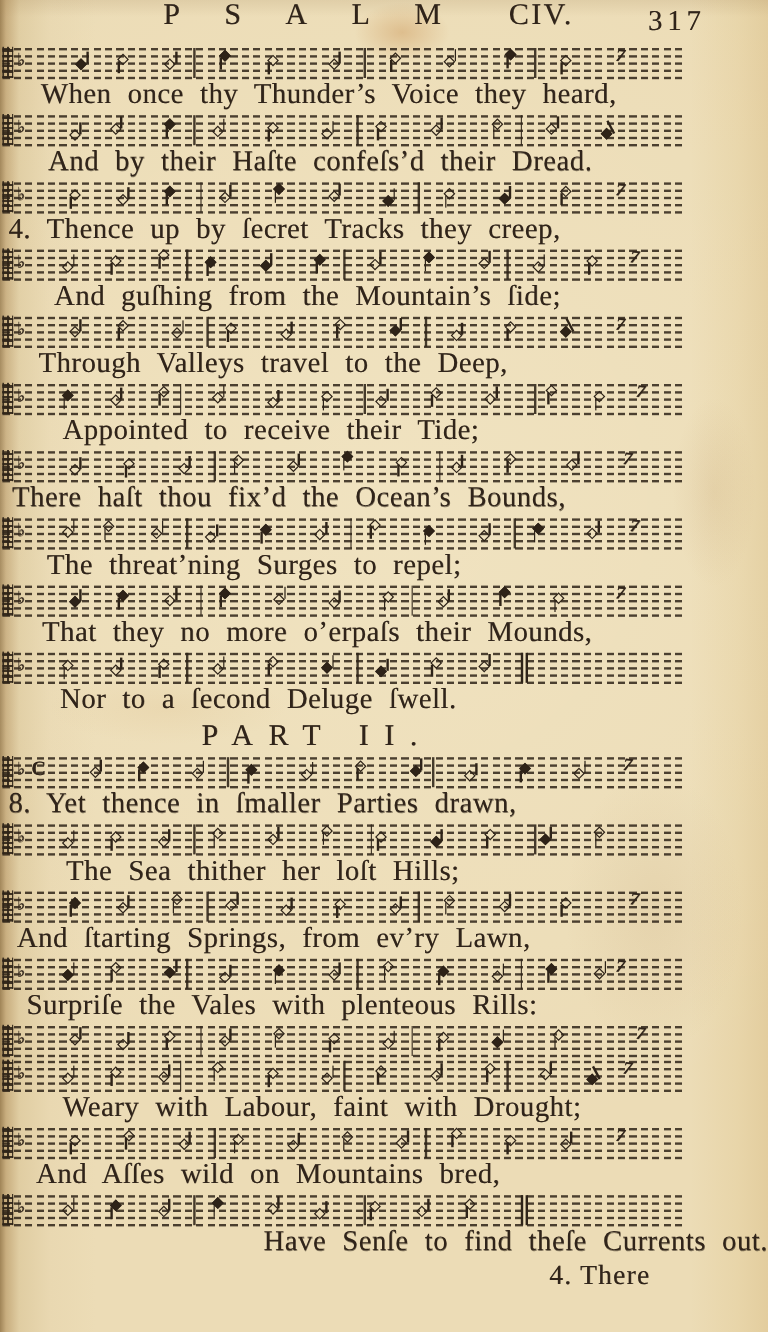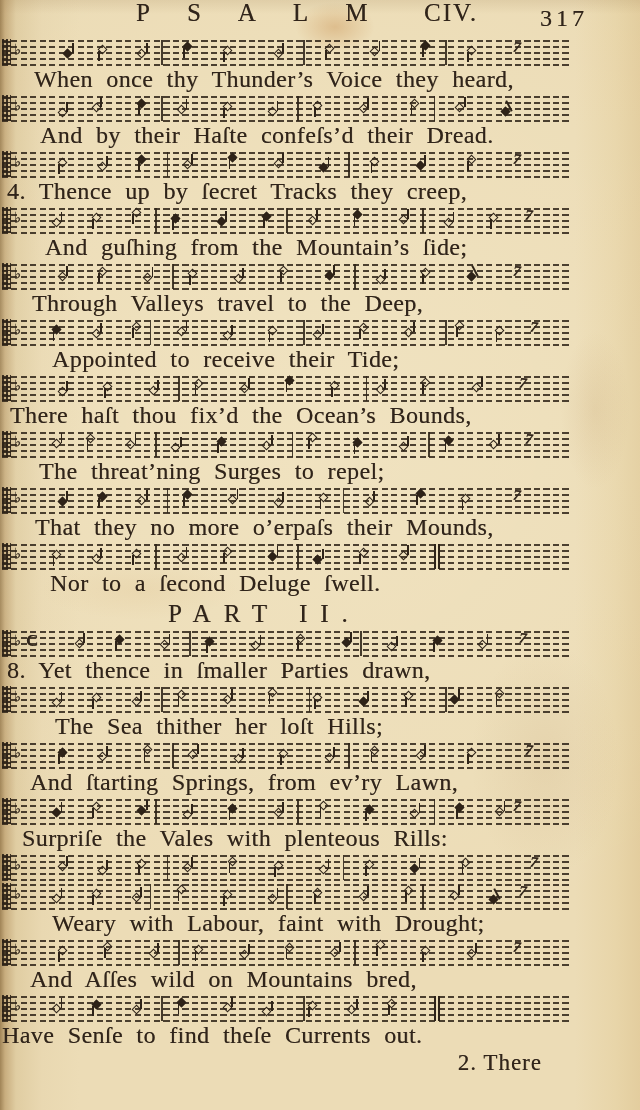--- a/index.html
+++ b/index.html
@@ -801,21 +801,21 @@
               <i class="stem"></i>
             </span>
             <span class="note d" style="left: 82%; top: 8px;">
               <i class="head"></i>
               <i class="stem"></i>
             </span>
             <span class="bar" style="left: 30%;"></span>
             <span class="bar" style="left: 61%;"></span>
             <span class="rest" style="left: 92%;">7</span>
           </div>
-          <div class="lyric" style="padding-left: 28px;">And ſtarting Springs, from ev’ry Lawn,</div>
+          <div class="lyric" style="padding-left: 12px;">And ſtarting Springs, from ev’ry Lawn,</div>
         </div>
         <div class="row">
           <div class="stave">
             <i class="sline" style="top: 2px;"></i>
             <i class="sline" style="top: 8px;"></i>
             <i class="sline" style="top: 14px;"></i>
             <i class="sline" style="top: 20px;"></i>
             <i class="sline" style="top: 26px;"></i>
             <b class="clef"></b>
             <span class="flat">♭</span>
@@ -1081,18 +1081,18 @@
               <i class="stem"></i>
             </span>
             <span class="note d" style="left: 68%; top: 6px;">
               <i class="head"></i>
               <i class="stem"></i>
             </span>
             <span class="bar" style="left: 28%;"></span>
             <span class="bar" style="left: 53%;"></span>
             <span class="endbar" style="left: 76%;"></span>
           </div>
-          <div class="lyric" style="">Have Senſe to find theſe Currents out.</div>
+          <div class="lyric" style="padding-left: 47px; text-align: right;">Have Senſe to find theſe Currents out.</div>
         </div>
       </div>
-    <div class="catch">2. There</div>
+    <div class="catch">4. There</div>
   </div>
 </div>
 
 </body></html>

